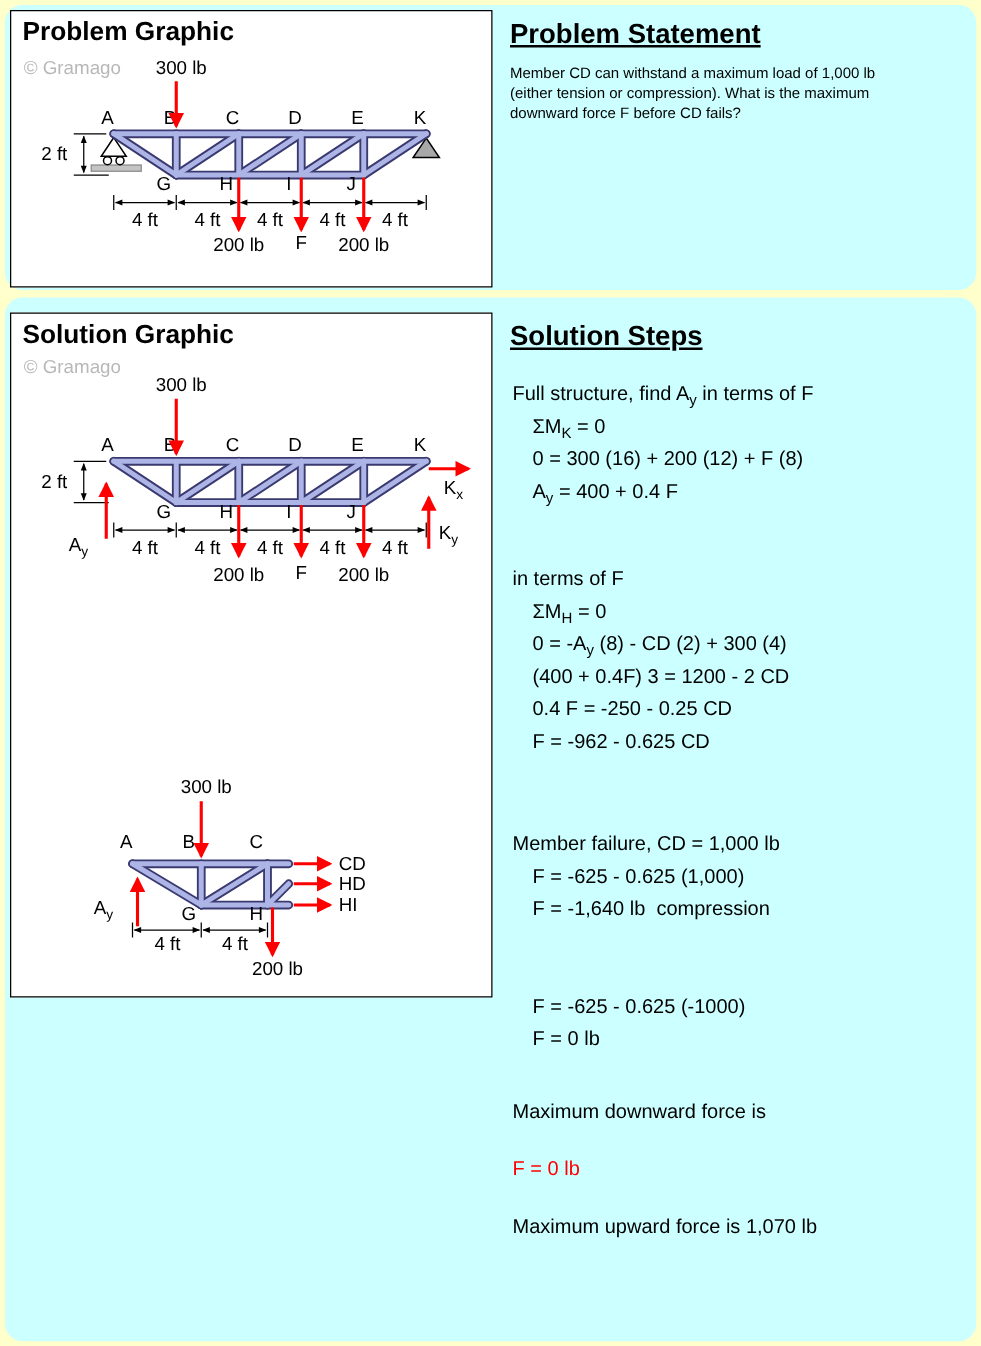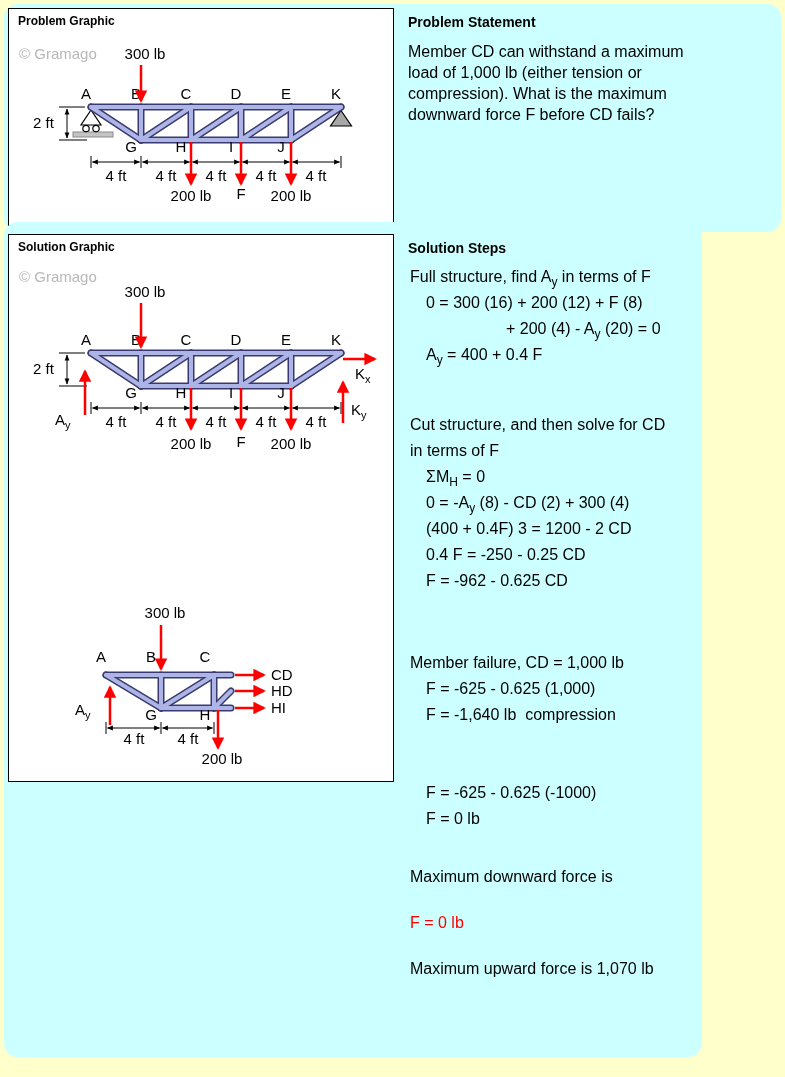--- a/index.html
+++ b/index.html
@@ -1,29 +1,29 @@
 <!DOCTYPE html>
 <html style="--page-bg: #FFFFCC; --panel-bg: #CCFFFF; --accent-red: #FF0000; --member-fill: #ADB5E6; --member-edge: #3A3A70; --watermark-gray: #B8B8B8; --support-gray: #A8A8A8;"><head>
 <meta charset="utf-8">
 <style>
   body{margin:0}
   .page{position:relative;width:785px;height:1077px;background:var(--page-bg,#ffffcc);
         font-family:"Liberation Sans",sans-serif;color:#000;overflow:hidden}
   .panel{position:absolute;background:var(--panel-bg,#ccffff);border-radius:14px}
   #panel-problem{left:4px;top:4px;width:777px;height:228px}
-  #panel-solution{left:4px;top:222px;width:698px;height:835px}
+  #panel-solution{left:4px;top:238px;width:777px;height:835px}
   .gbox{position:absolute;background:#fff;border:1px solid #000}
   #problem-gbox{left:4px;top:4px;width:384px;height:220px}
   #solution-gbox{left:4px;top:12px;width:384px;height:546px}
-  .gbox-title{position:absolute;left:9px;top:5px;font-size:12px;font-weight:bold}
-  .col-title{font-size:14px;font-weight:bold;}
+  .gbox-title{position:absolute;left:9px;top:5px;font-size:21px;font-weight:bold}
+  .col-title{font-size:22px;font-weight:bold;text-decoration:underline}
   #statement-col{position:absolute;left:404px;top:10px;width:368px}
-  .statement-text{margin-top:11px;width:308px;font-size:16px;line-height:1.32}
+  .statement-text{margin-top:11px;width:308px;font-size:12px;line-height:1.32}
   #steps-col{position:absolute;left:404px;top:18px;width:372px}
-  #steps-lines{margin-top:8px}
+  #steps-lines{margin-top:21px}
   .step-line{font-size:16px;line-height:26px;white-space:pre-wrap}
   .ind0{padding-left:2px}.ind1{padding-left:18px}.ind2{padding-left:98px}
   .red{color:var(--accent-red,#f00)}
   sub{font-size:12px;line-height:0}
   .gbox svg{position:absolute;left:0}
   #problem-svg{top:26px}
   #solution-svg1{top:30px}
   #solution-svg2{top:352px}
   svg text{font-family:"Liberation Sans",sans-serif;font-size:15px;fill:#000}
   .wm{fill:var(--watermark-gray,#b8b8b8)}
@@ -301,25 +301,24 @@
           <text class="dlbl" x="125" y="157">4 ft</text>
           <text class="dlbl" x="179" y="157">4 ft</text>
         </g>
       </svg>
     </div>
 
     <div id="steps-col">
       <div class="col-title">Solution Steps</div>
       <div id="steps-lines">
           <div class="step-line ind0">Full structure, find A<sub>y</sub> in terms of F</div>
+          <div class="step-line ind1">ΣM<sub>K</sub> = 0</div>
           <div class="step-line ind1">0 = 300 (16) + 200 (12) + F (8)</div>
-          <div class="step-line ind2">+ 200 (4) - A<sub>y</sub> (20) = 0</div>
           <div class="step-line ind1">A<sub>y</sub> = 400 + 0.4 F</div>
           <div class="steps-gap" style="height: 44px;"></div>
-          <div class="step-line ind0">Cut structure, and then solve for CD</div>
           <div class="step-line ind0">in terms of F</div>
           <div class="step-line ind1">ΣM<sub>H</sub> = 0</div>
           <div class="step-line ind1">0 = -A<sub>y</sub> (8) - CD (2) + 300 (4)</div>
           <div class="step-line ind1">(400 + 0.4F) 3 = 1200 - 2 CD</div>
           <div class="step-line ind1">0.4 F = -250 - 0.25 CD</div>
           <div class="step-line ind1">F = -962 - 0.625 CD</div>
           <div class="steps-gap" style="height: 56px;"></div>
           <div class="step-line ind0">Member failure, CD = 1,000 lb</div>
           <div class="step-line ind1">F = -625 - 0.625 (1,000)</div>
           <div class="step-line ind1">F = -1,640 lb  compression</div>

